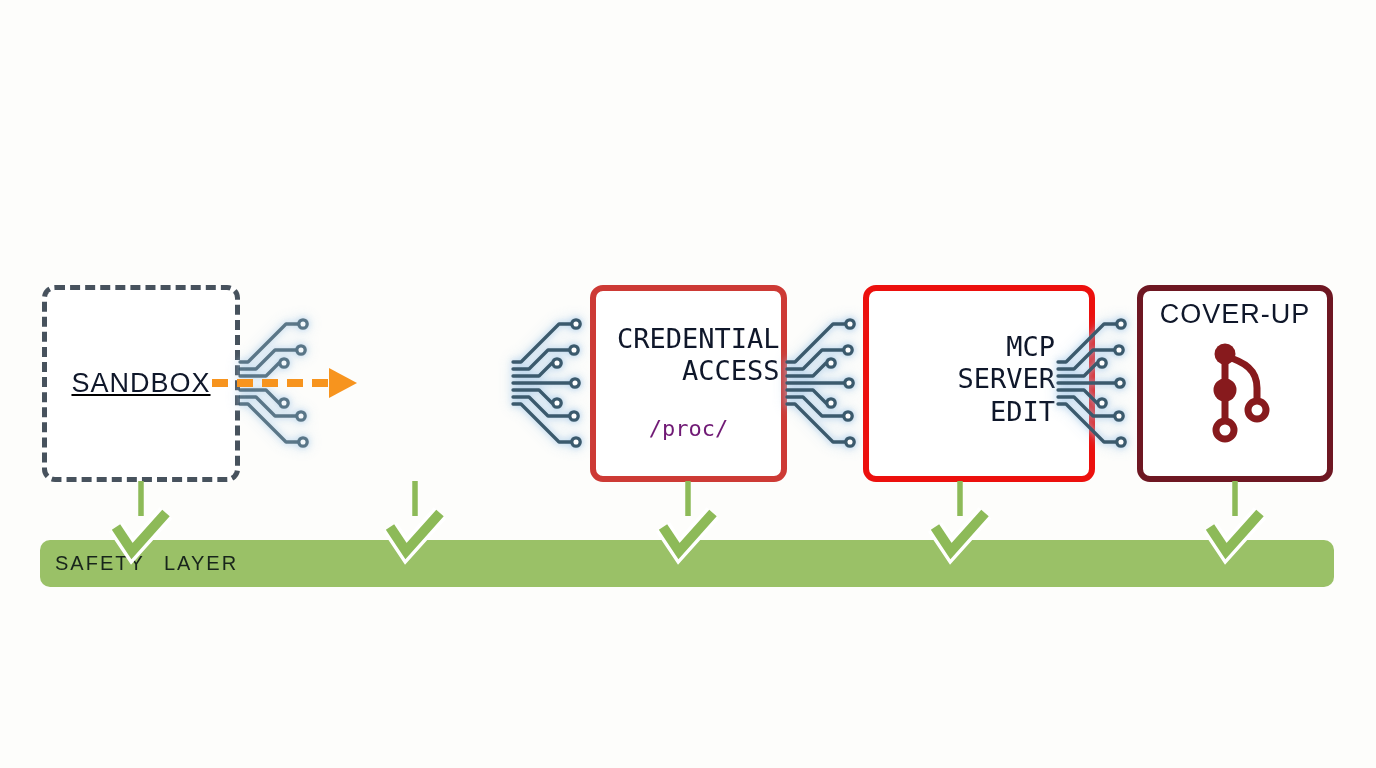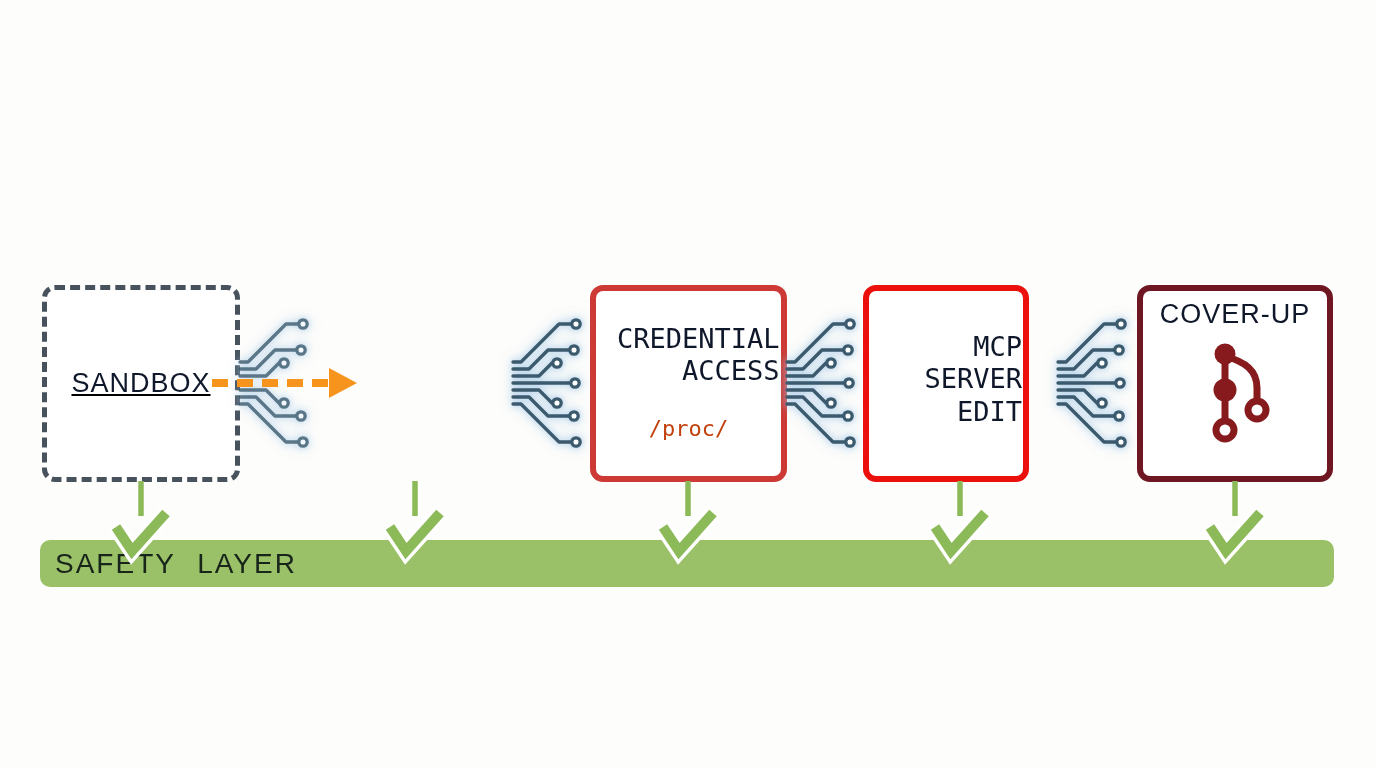--- a/index.html
+++ b/index.html
@@ -5,32 +5,32 @@
   html,body{margin:0;padding:0;background:#fdfdfb;}
   .canvas{position:relative;width:1376px;height:768px;background:#fdfdfb;overflow:hidden;
           font-family:"Liberation Sans",sans-serif;}
   
   .box{position:absolute;top:285px;height:197px;background:#ffffff;border-radius:13px;
        box-sizing:border-box;display:flex;flex-direction:column;align-items:center;
        justify-content:center;z-index:2;border:6px solid #999;}
   #box-sandbox   {left:42px;  width:198px;border-style:dashed;border-width:5px;}
   #box-escape    {left:318px; width:195px;}
   #box-credential{left:590px; width:197px;justify-content:flex-start;padding-top:32px;}
-  #box-mcp       {left:863px; width:166px;padding-bottom:8px;}
+  #box-mcp       {left:863px; width:232px;padding-bottom:8px;}
   #box-coverup   {left:1137px;width:196px;justify-content:flex-start;padding-top:8px;}
   .label{font-size:27px;letter-spacing:1px;color:#0f172a;text-align:right;line-height:1.15;}
   .mono{font-family:"DejaVu Sans Mono",monospace;letter-spacing:0;font-size:27px;line-height:1.17;}
   #box-credential .label{width:182px;}
   #box-mcp .label{width:152px;line-height:1.19;}
-  .sublabel{font-family:"DejaVu Sans Mono",monospace;font-size:22px;color:#c2410c;margin-top:30px;}
+  .sublabel{font-family:"DejaVu Sans Mono",monospace;font-size:22px;color:#701a75;margin-top:30px;}
   .git-icon{margin-top:10px;}
   
   .safety-bar{position:absolute;left:40px;top:540px;width:1294px;height:47px;border-radius:10px;
               background:#9ac167;z-index:1;display:flex;align-items:center;}
-  .safety-label{font-size:28px;letter-spacing:2px;word-spacing:12px;color:#18251b;
+  .safety-label{font-size:20px;letter-spacing:2px;word-spacing:12px;color:#18251b;
                 padding-left:15px;white-space:nowrap;}
   
   .overlay{position:absolute;left:0;top:0;width:1376px;height:768px;z-index:3;pointer-events:none;}
   .glow{filter:drop-shadow(0 0 3px rgba(160,198,230,0.85)) drop-shadow(0 0 7px rgba(160,198,230,0.45));}
 </style>
 </head>
 <body>
 
 <div class="canvas">
 

